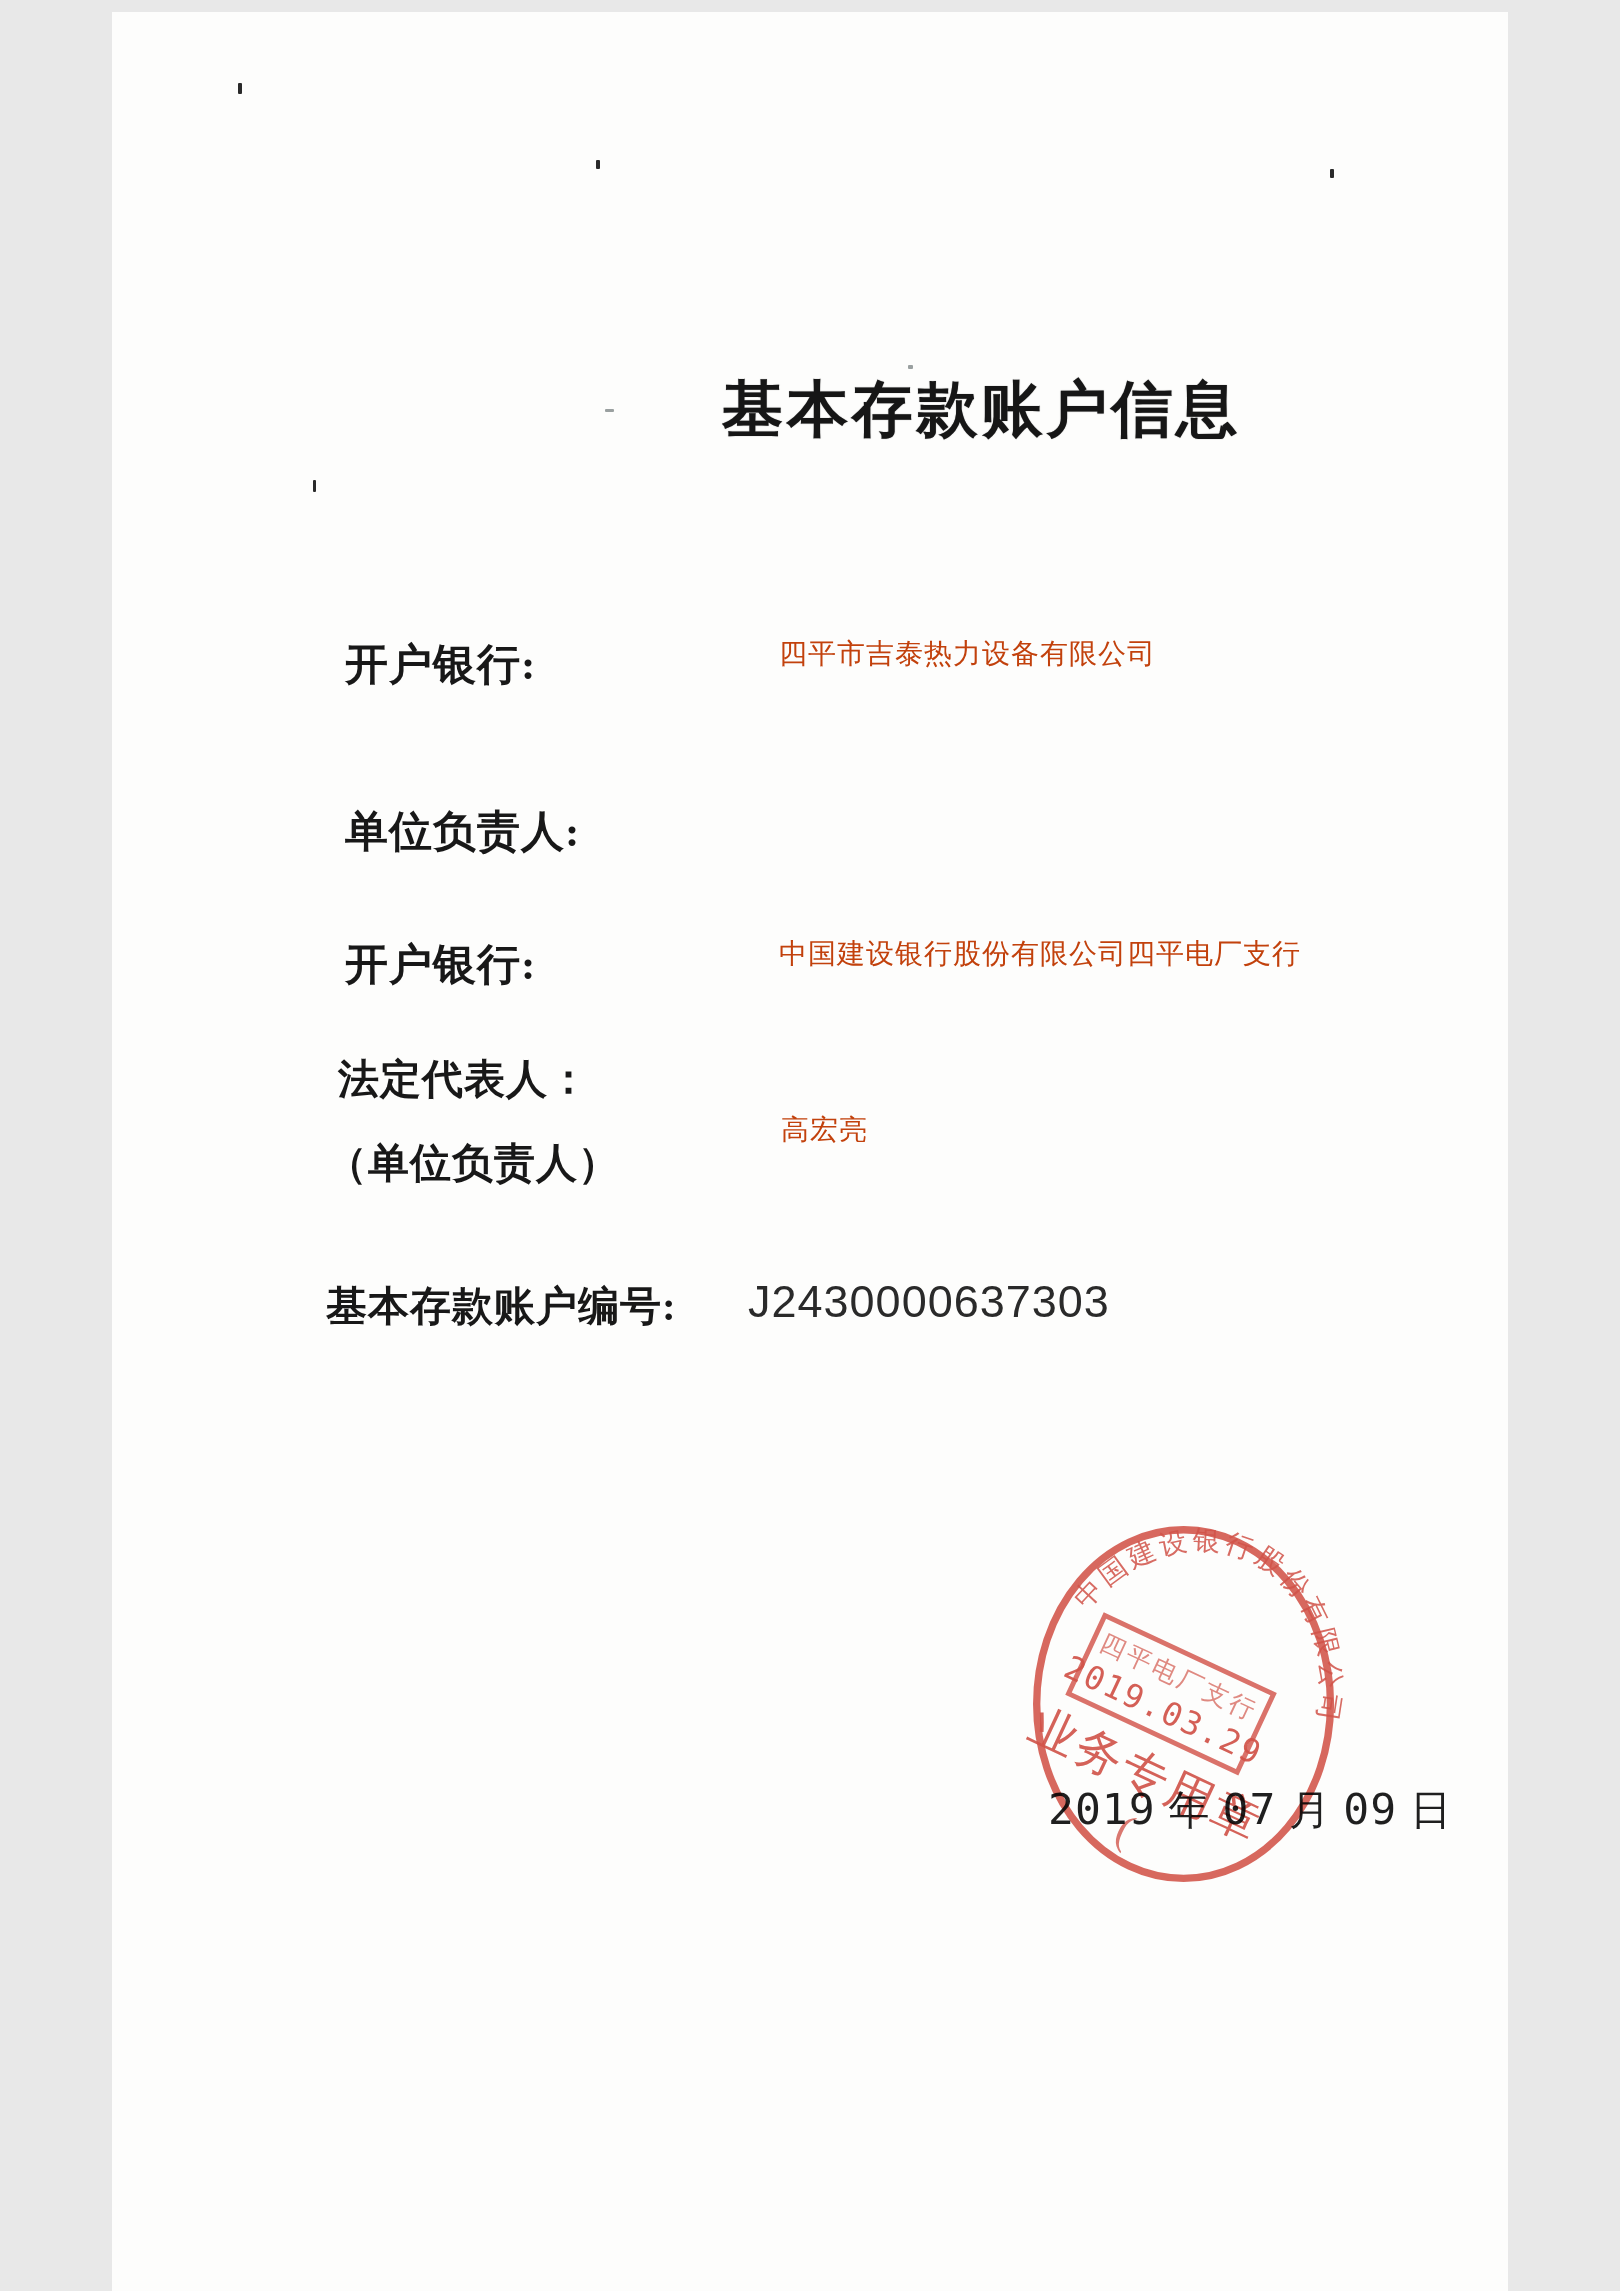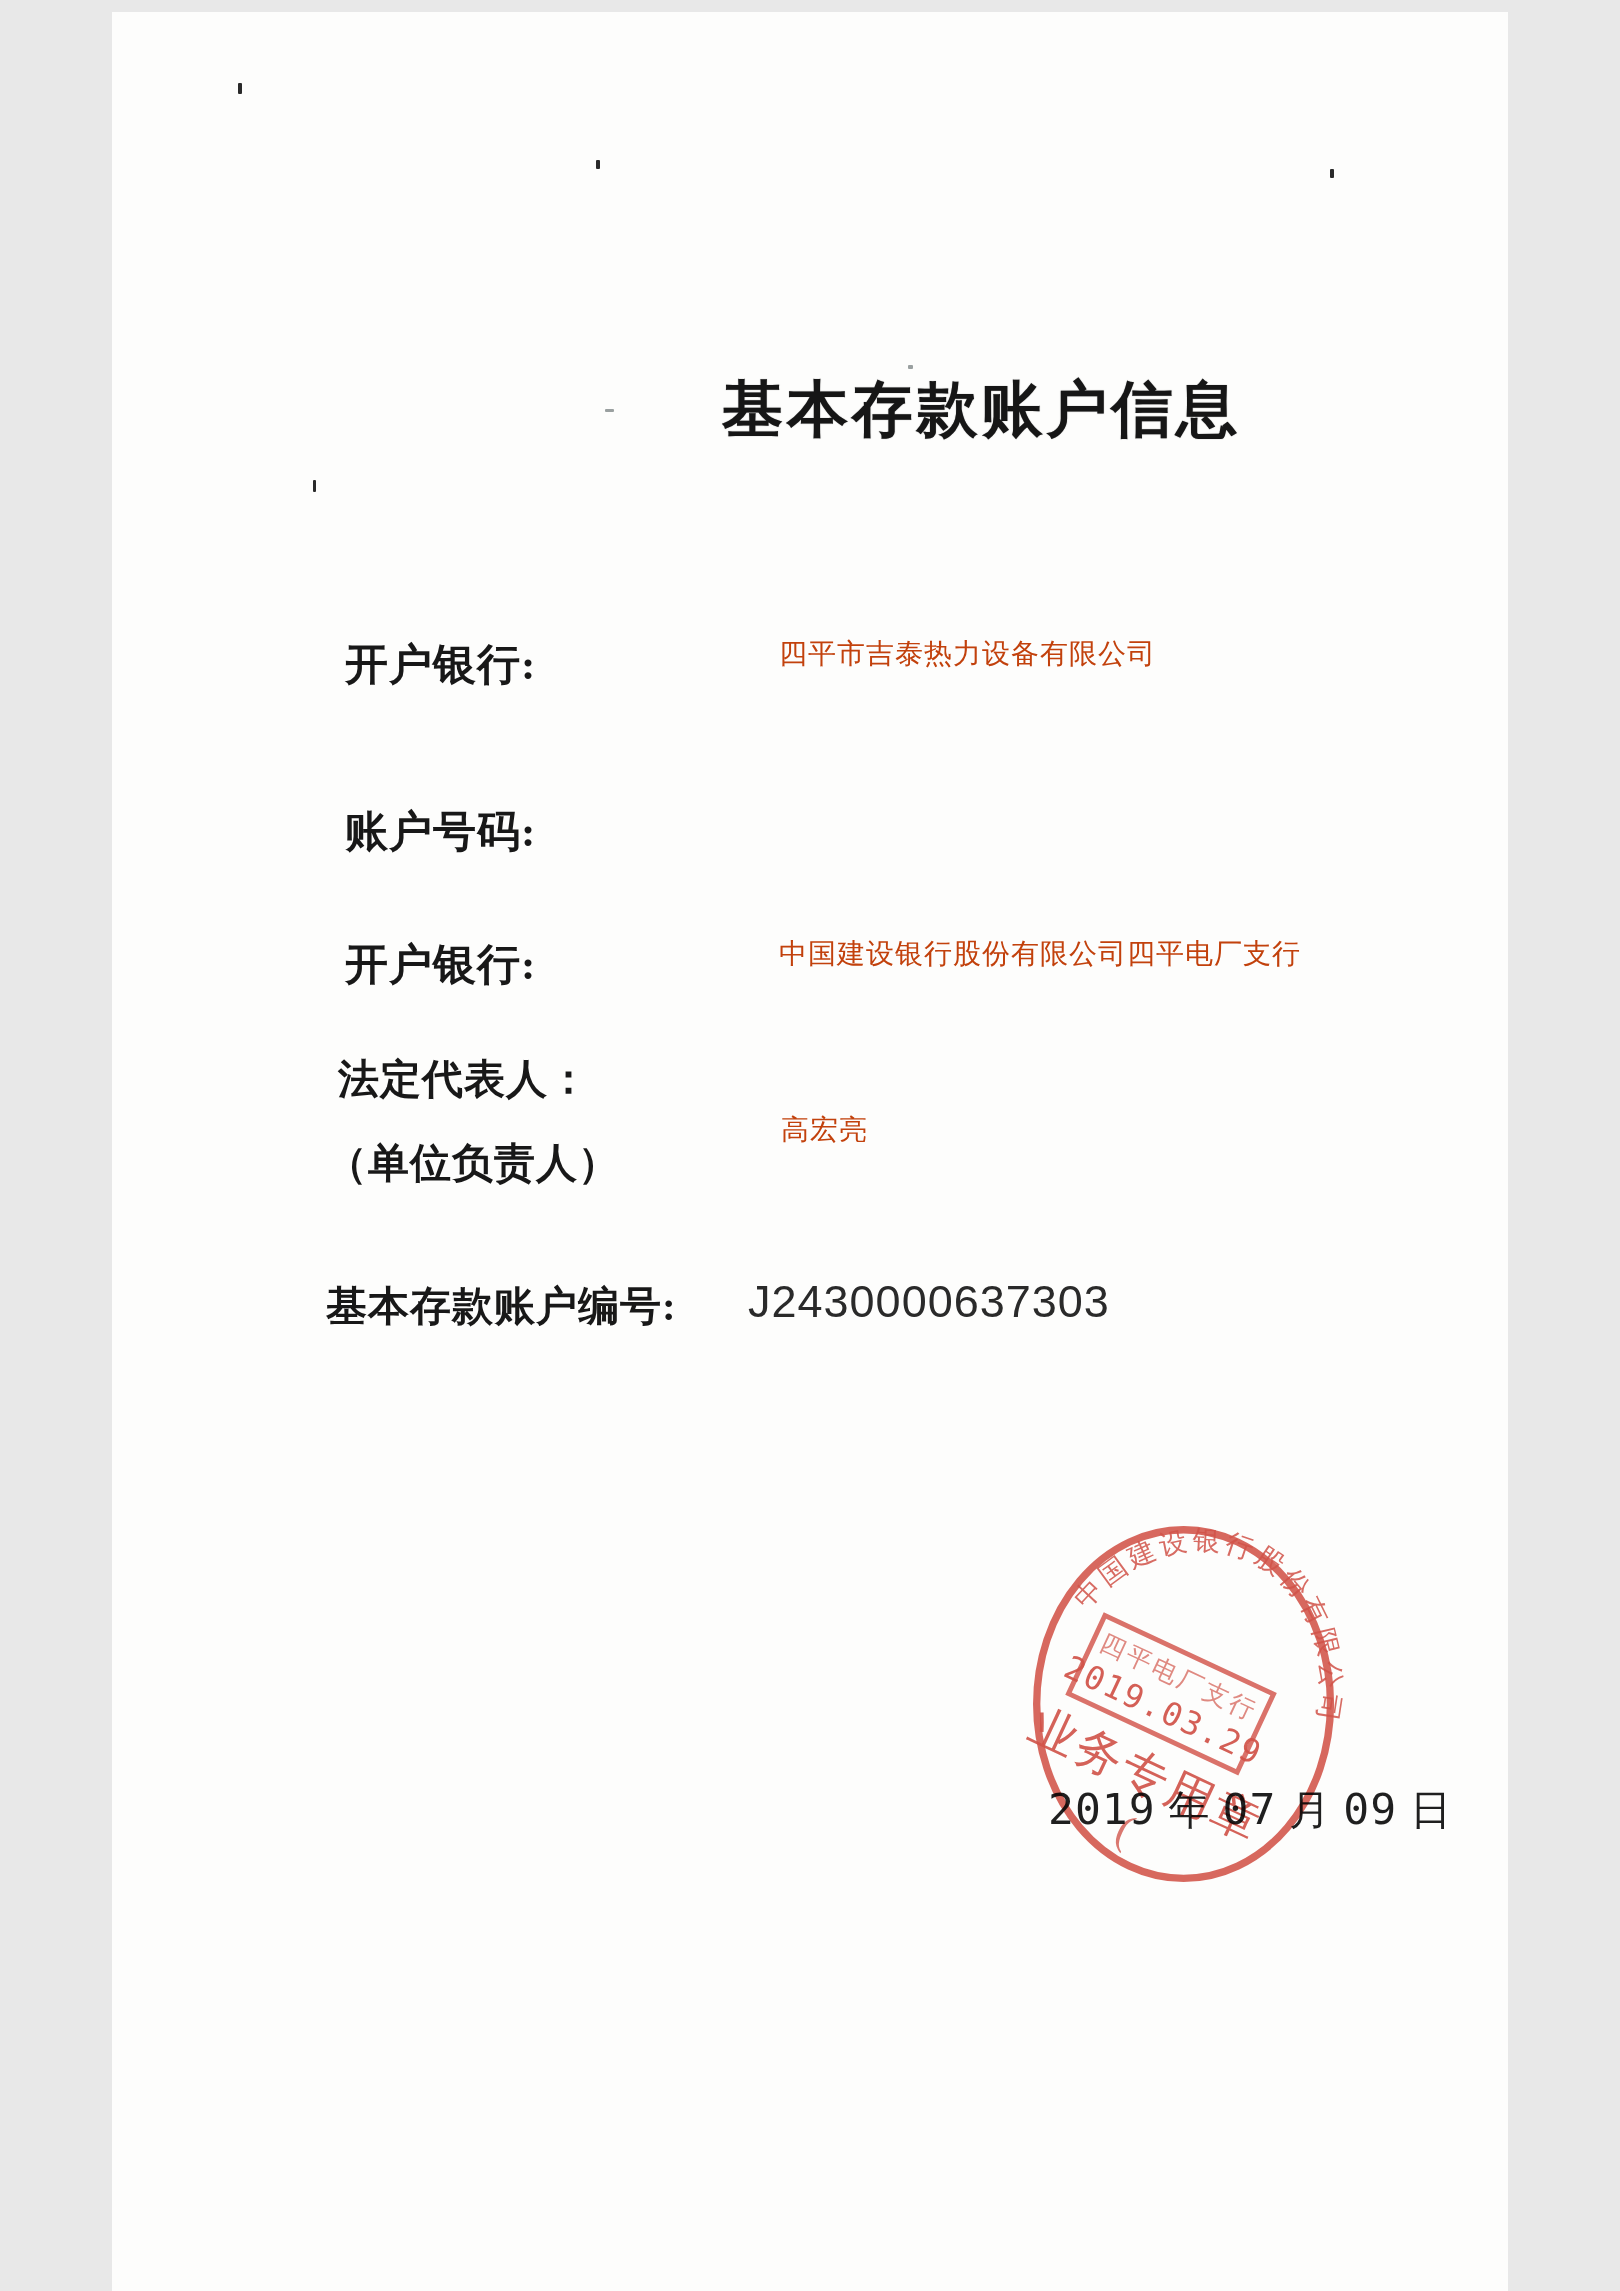--- a/index.html
+++ b/index.html
@@ -51,21 +51,21 @@
 </head>
 <body>
 
 <div class="page">
 
   <div class="abs doc-title" style="left:610px;top:367px;">基本存款账户信息</div>
 
   <div class="abs field-label" style="left:233px;top:631px;">开户银行:</div>
   <div class="abs field-value" style="left:667px;top:628px;">四平市吉泰热力设备有限公司</div>
 
-  <div class="abs field-label" style="left:233px;top:798px;">账户号码:</div>
+  <div class="abs field-label" style="left:233px;top:798px;">单位负责人:</div>
 
   <div class="abs field-label" style="left:233px;top:931px;text-align:right;">开户银行:</div>
   <div class="abs field-value" style="left:667px;top:928px;">中国建设银行股份有限公司四平电厂支行</div>
 
   <div class="abs field-label small" style="left:226px;top:1047px;">法定代表人：</div>
   <div class="abs field-label small" style="left:214px;top:1131px;">（单位负责人）</div>
   <div class="abs field-value" style="left:669px;top:1104px;">高宏亮</div>
 
   <div class="abs field-label small" style="left:214px;top:1274px;">基本存款账户编号:</div>
   <div class="abs num-value" style="left:636px;top:1267px;font-size:45px;">J2430000637303</div>

